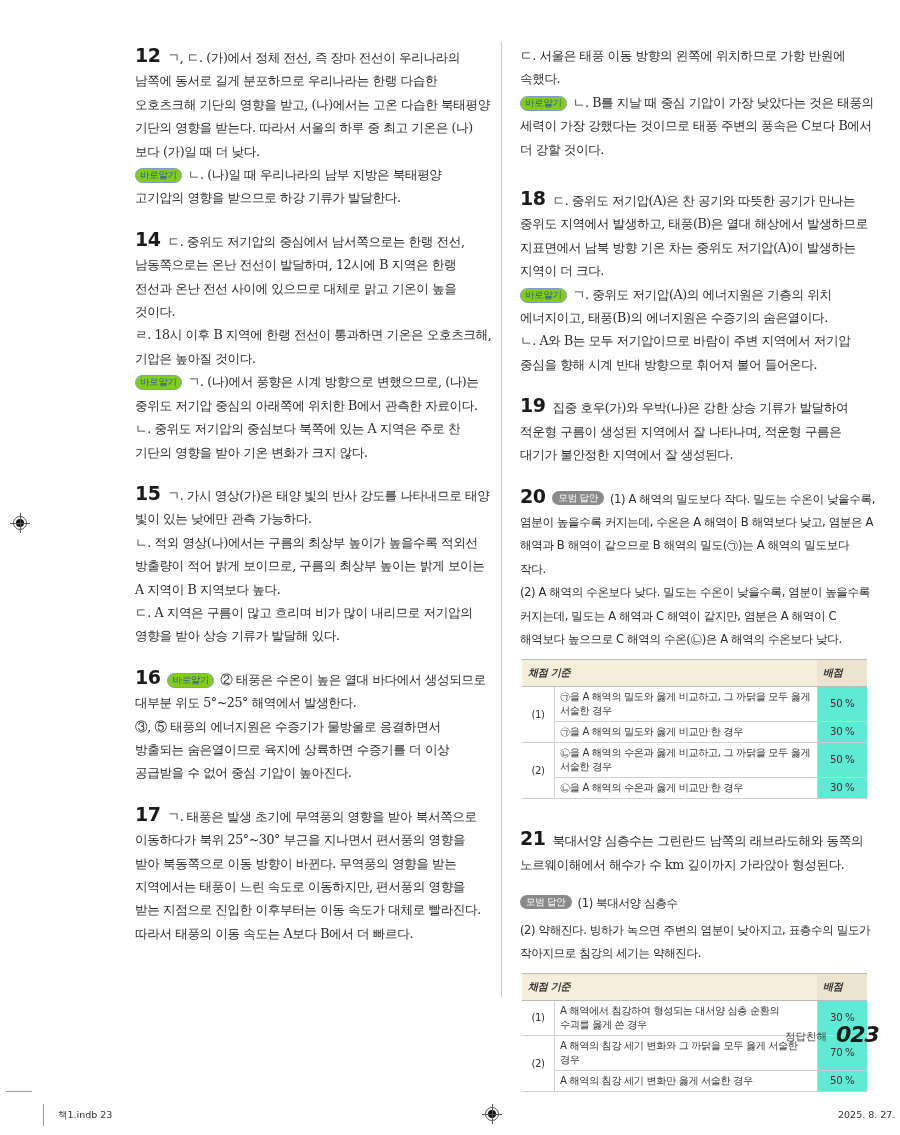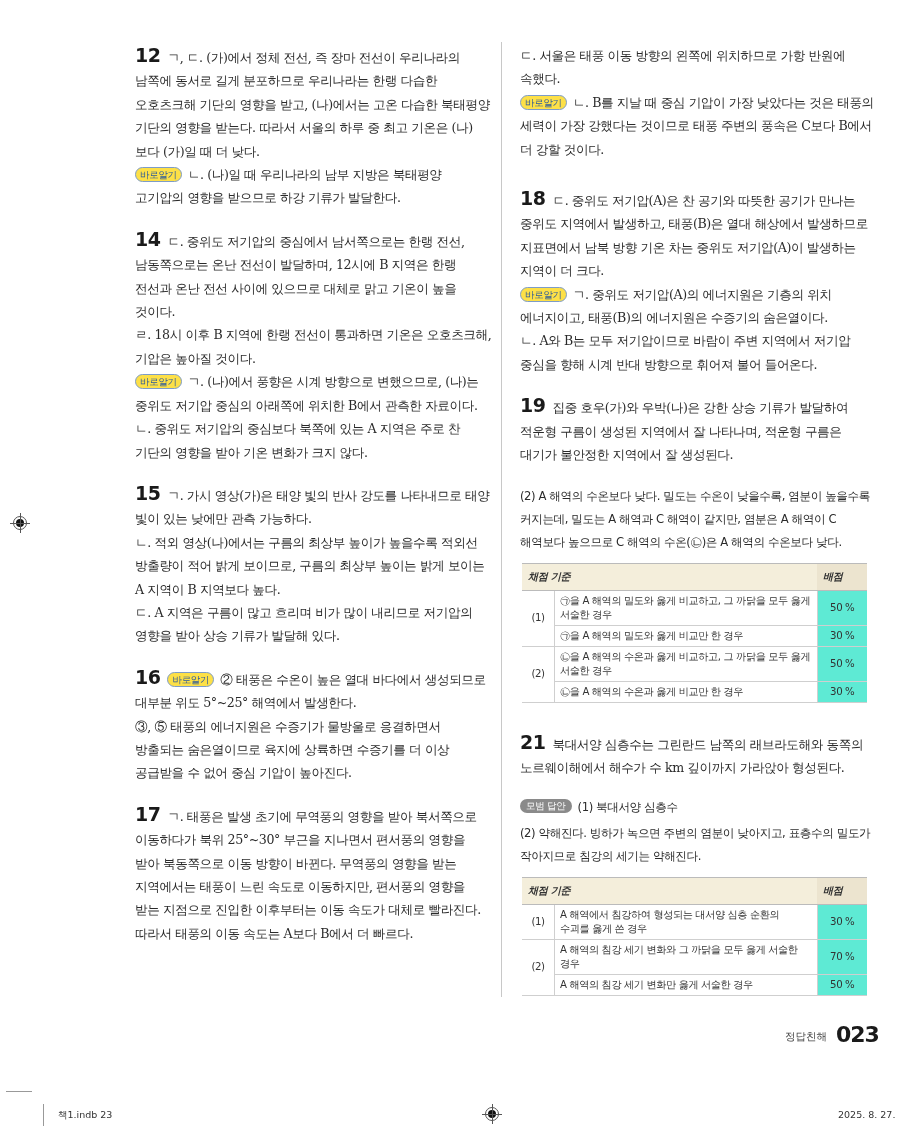--- a/index.html
+++ b/index.html
@@ -5,32 +5,32 @@
   html, body { margin:0; padding:0; background:#ffffff; }
   body { width:900px; height:1135px; position:relative; overflow:hidden;
          font-family:"DejaVu Serif", "Liberation Serif", serif; color:#2a2a2a; }
   .col { position:absolute; top:44px; width:358px; font-size:12.6px; line-height:23.4px; letter-spacing:-0.4px; word-break:keep-all; }
   .col-left { left:135px; }
   .col-right { left:520px; }
   .divider { position:absolute; left:501px; top:42px; width:1px; height:955px; background:#c8c8c8; }
   .q { margin-bottom:18px; }
   .qnum { font-family:"DejaVu Sans", sans-serif; font-weight:bold; font-size:19px; color:#1a1a1a; margin-right:7px; letter-spacing:-0.5px; }
   .para { display:block; }
-  .tag-baro { display:inline-block; font-family:Liberation Sans, sans-serif; font-size:9.5px; line-height:13px; color:#2d5a9a; border:1px solid #7d9cc8; border-radius:8px; padding:0 4px; margin-right:6px; background:#fde047; vertical-align:1px; letter-spacing:-0.3px; }
+  .tag-baro { display:inline-block; font-family:Liberation Serif, serif; font-size:9.5px; line-height:13px; color:#2d5a9a; border:1px solid #7d9cc8; border-radius:8px; padding:0 4px; margin-right:6px; background:#84cc16; vertical-align:1px; letter-spacing:-0.3px; }
   .tag-model { display:inline-block; font-family:"DejaVu Sans", sans-serif; font-size:9.5px; line-height:14px; color:#ffffff; background:#8a8a8a; border-radius:8px; padding:0 6px; margin-right:6px; vertical-align:2px; letter-spacing:-0.3px; }
   .sans { font-family:"DejaVu Sans", sans-serif; font-size:11.6px; }
   table.score { width:345px; border-collapse:collapse; font-family:"DejaVu Sans", sans-serif; font-size:10.2px; line-height:14px; color:#333; margin:8px 0 6px 2px; letter-spacing:-0.4px; }
   table.score th { background:#f4eedb; text-align:left; font-weight:bold; padding:6px 6px; border-bottom:1px solid #bbb;font-style:italic; }
   table.score th.pts { background:#ece4cf; width:38px; }
   table.score td { padding:3px 5px; border-bottom:1px solid #cfcfcf; vertical-align:middle; }
   table.score td.lab { width:22px; text-align:center; border-right:1px solid #cfcfcf; }
   table.score td.pts { background:#5eead4; text-align:center; width:38px; border-left:1px solid #cfcfcf; }
   table.score { border-top:1px solid #bbb; border-bottom:1px solid #999; }
   .footer-label { position:absolute; left:785px; top:1030px; font-family:"DejaVu Sans", sans-serif; font-size:10.5px; color:#444; }
-  .footer-num { position:absolute; left:836px; top:1022px; font-family:"DejaVu Sans", sans-serif; font-size:22px; font-weight:bold; color:#1a1a1a; letter-spacing:-1px; }
+  .footer-num { position:absolute; left:836px; top:1022px; font-family:"DejaVu Sans", sans-serif; font-size:22px; font-weight:bold; color:#1a1a1a; letter-spacing:-1px;font-style:italic; }
   .slug-left { position:absolute; left:58px; top:1109px; font-family:"DejaVu Sans", sans-serif; font-size:9.5px; color:#333; }
   .slug-right { position:absolute; left:838px; top:1109px; font-family:"DejaVu Sans", sans-serif; font-size:9.5px; color:#333; }
   .slug-bar { position:absolute; left:43px; top:1104px; width:1px; height:22px; background:#999; }
   .trim-mark { position:absolute; left:6px; top:1091px; width:26px; height:1px; background:#999; }
   .reg { position:absolute; width:16px; height:16px; }
   .reg::before { content:""; position:absolute; left:4px; top:4px; width:8px; height:8px; border-radius:50%; background:#111; }
   .reg::after { content:""; position:absolute; left:1px; top:1px; width:12px; height:12px; border-radius:50%; border:1px solid #555; }
   .reg .h { position:absolute; left:-2px; top:7.5px; width:20px; height:1px; background:#555; }
   .reg .v { position:absolute; left:7.5px; top:-2px; width:1px; height:20px; background:#555; }
 </style>
@@ -71,20 +71,21 @@
   </div>
   <div class="q">
     <span class="para"><span class="qnum">18</span><span>ㄷ. 중위도 저기압(A)은 찬 공기와 따뜻한 공기가 만나는 중위도 지역에서 발생하고, 태풍(B)은 열대 해상에서 발생하므로 지표면에서 남북 방향 기온 차는 중위도 저기압(A)이 발생하는 지역이 더 크다.</span></span>
     <span class="para"><span class="tag-baro">바로알기</span><span>ㄱ. 중위도 저기압(A)의 에너지원은 기층의 위치 에너지이고, 태풍(B)의 에너지원은 수증기의 숨은열이다.</span></span>
     <span class="para">ㄴ. A와 B는 모두 저기압이므로 바람이 주변 지역에서 저기압 중심을 향해 시계 반대 방향으로 휘어져 불어 들어온다.</span>
   </div>
   <div class="q">
     <span class="para"><span class="qnum">19</span><span>집중 호우(가)와 우박(나)은 강한 상승 기류가 발달하여 적운형 구름이 생성된 지역에서 잘 나타나며, 적운형 구름은 대기가 불안정한 지역에서 잘 생성된다.</span></span>
   </div>
   <div class="q">
+    <span class="para sans"><span class="qnum">20</span><span class="tag-model">모범 답안</span><span>(1) A 해역의 밀도보다 작다. 밀도는 수온이 낮을수록, 염분이 높을수록 커지는데, 수온은 A 해역이 B 해역보다 낮고, 염분은 A 해역과 B 해역이 같으므로 B 해역의 밀도(㉠)는 A 해역의 밀도보다 작다.</span></span>
     <span class="para sans">(2) A 해역의 수온보다 낮다. 밀도는 수온이 낮을수록, 염분이 높을수록 커지는데, 밀도는 A 해역과 C 해역이 같지만, 염분은 A 해역이 C 해역보다 높으므로 C 해역의 수온(㉡)은 A 해역의 수온보다 낮다.</span>
     <table class="score">
       <thead>
         <tr>
           <th colspan="2">채점 기준</th>
           <th class="pts">배점</th>
         </tr>
       </thead>
       <tbody>
         <tr>

